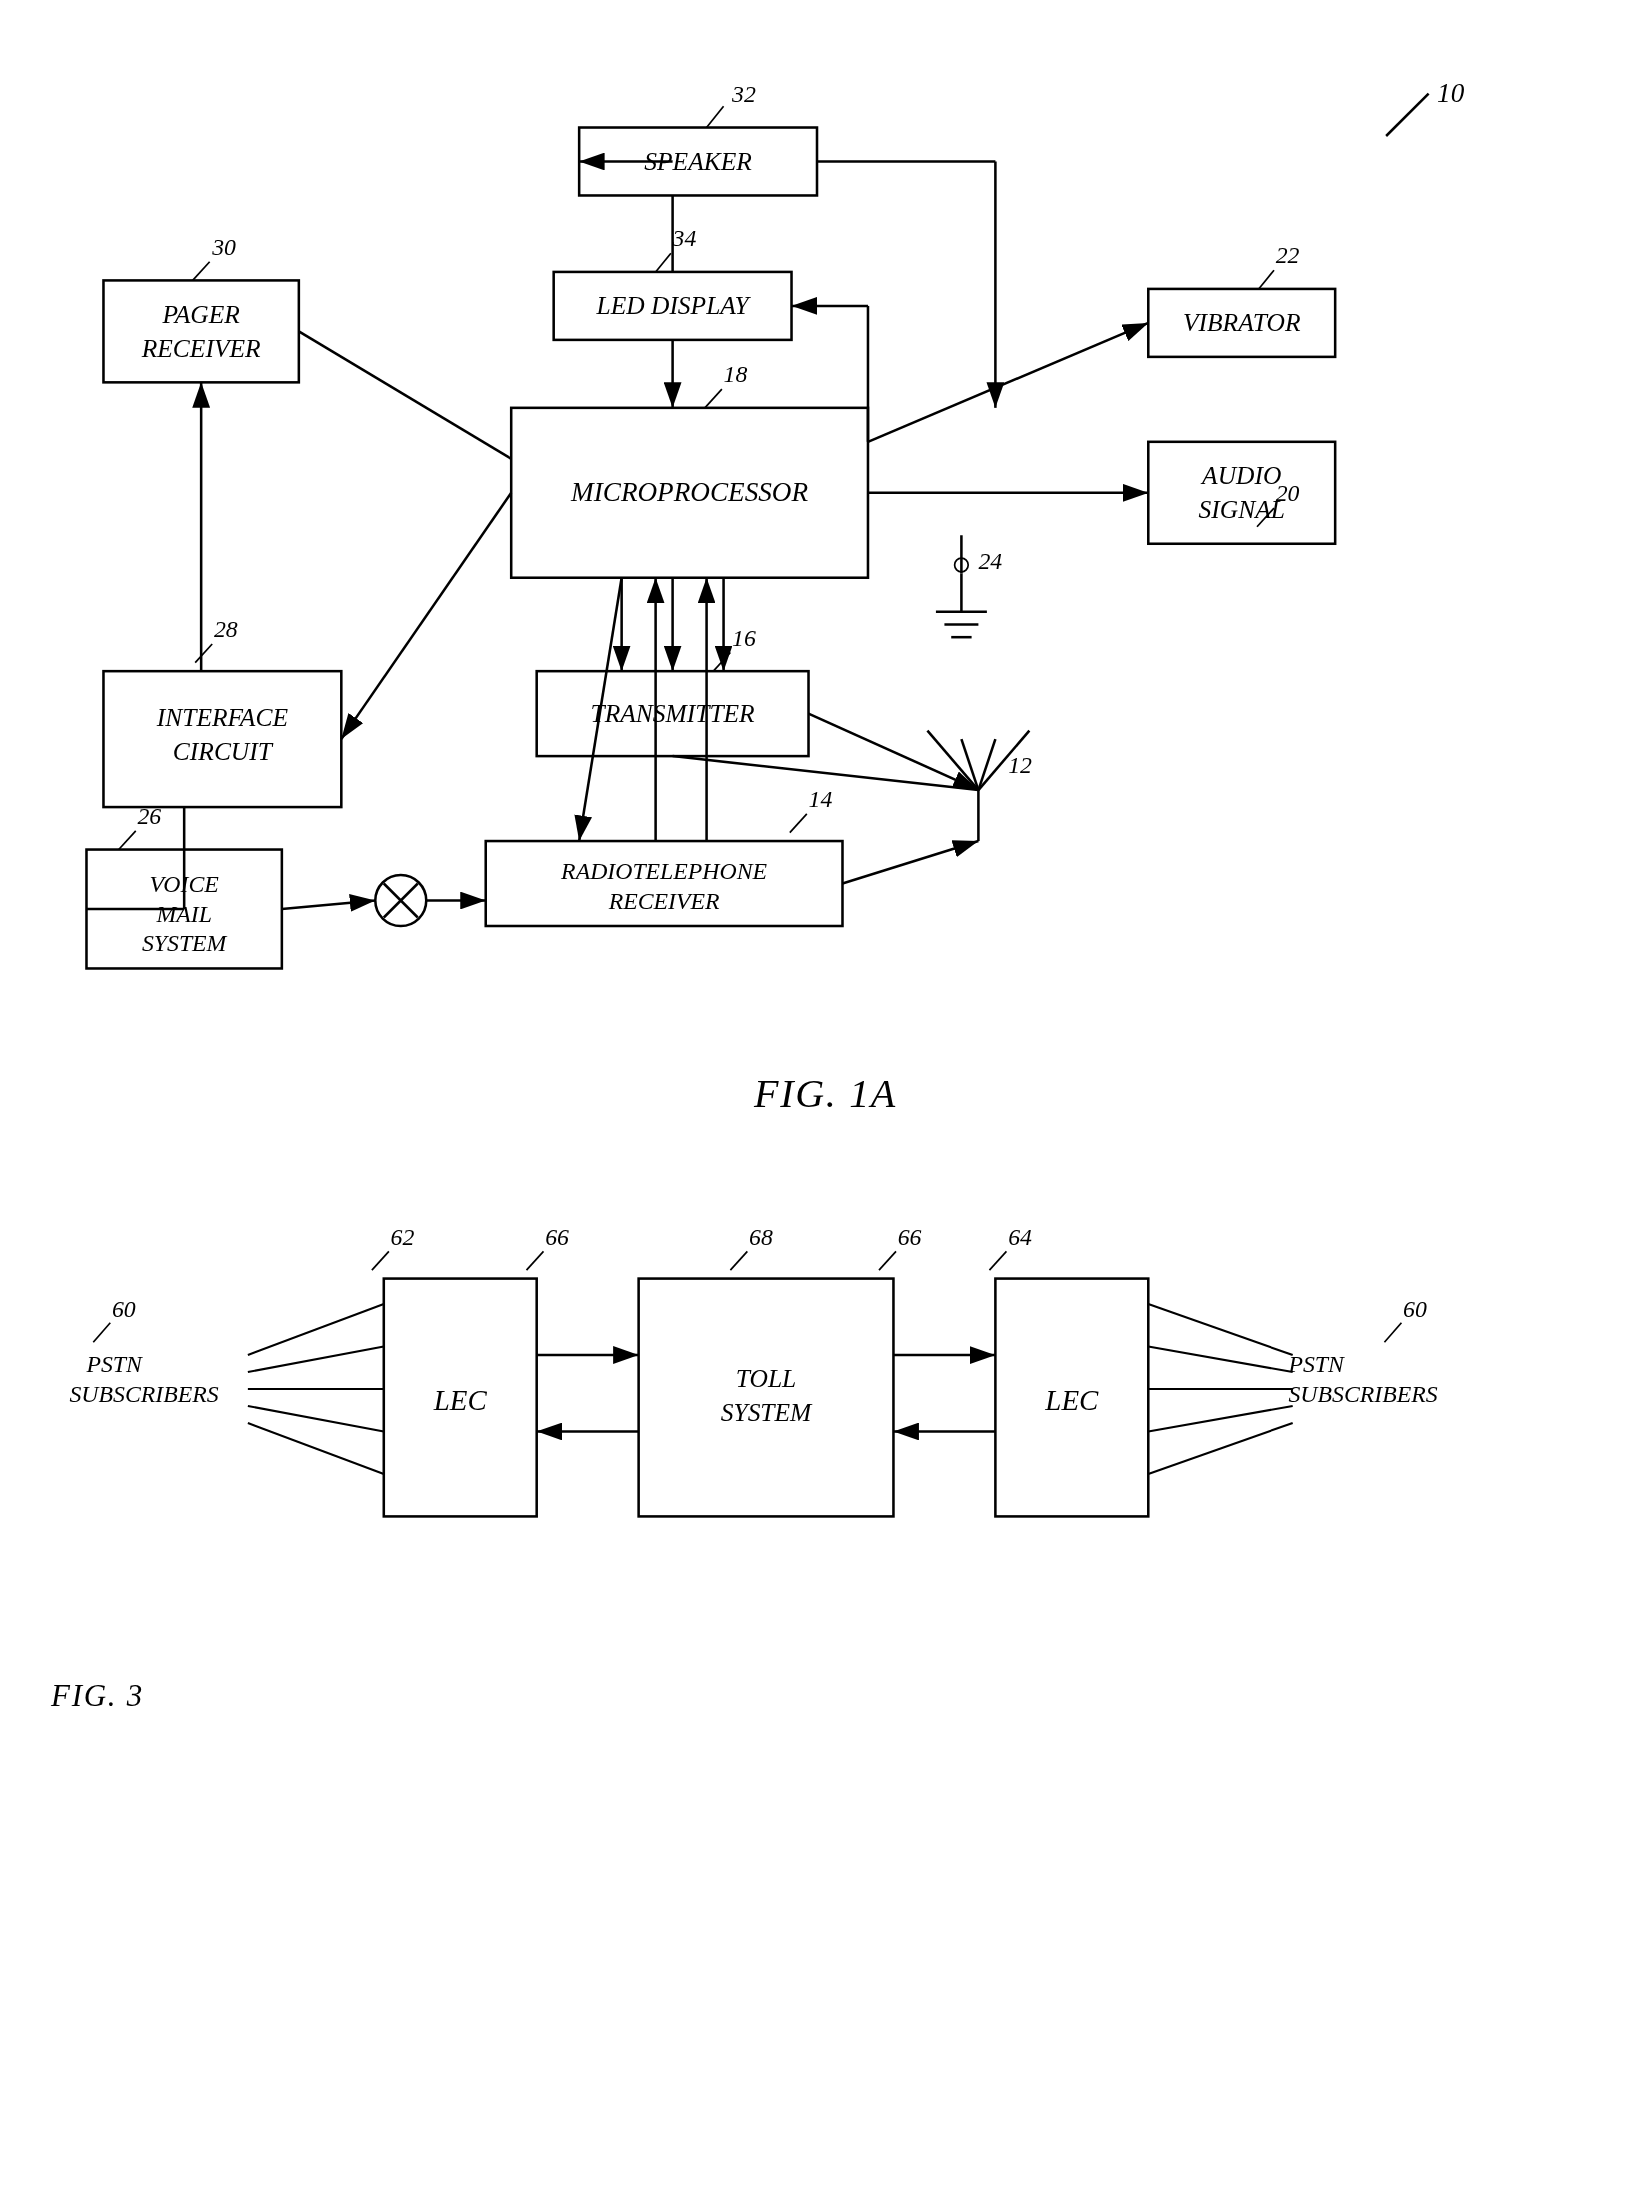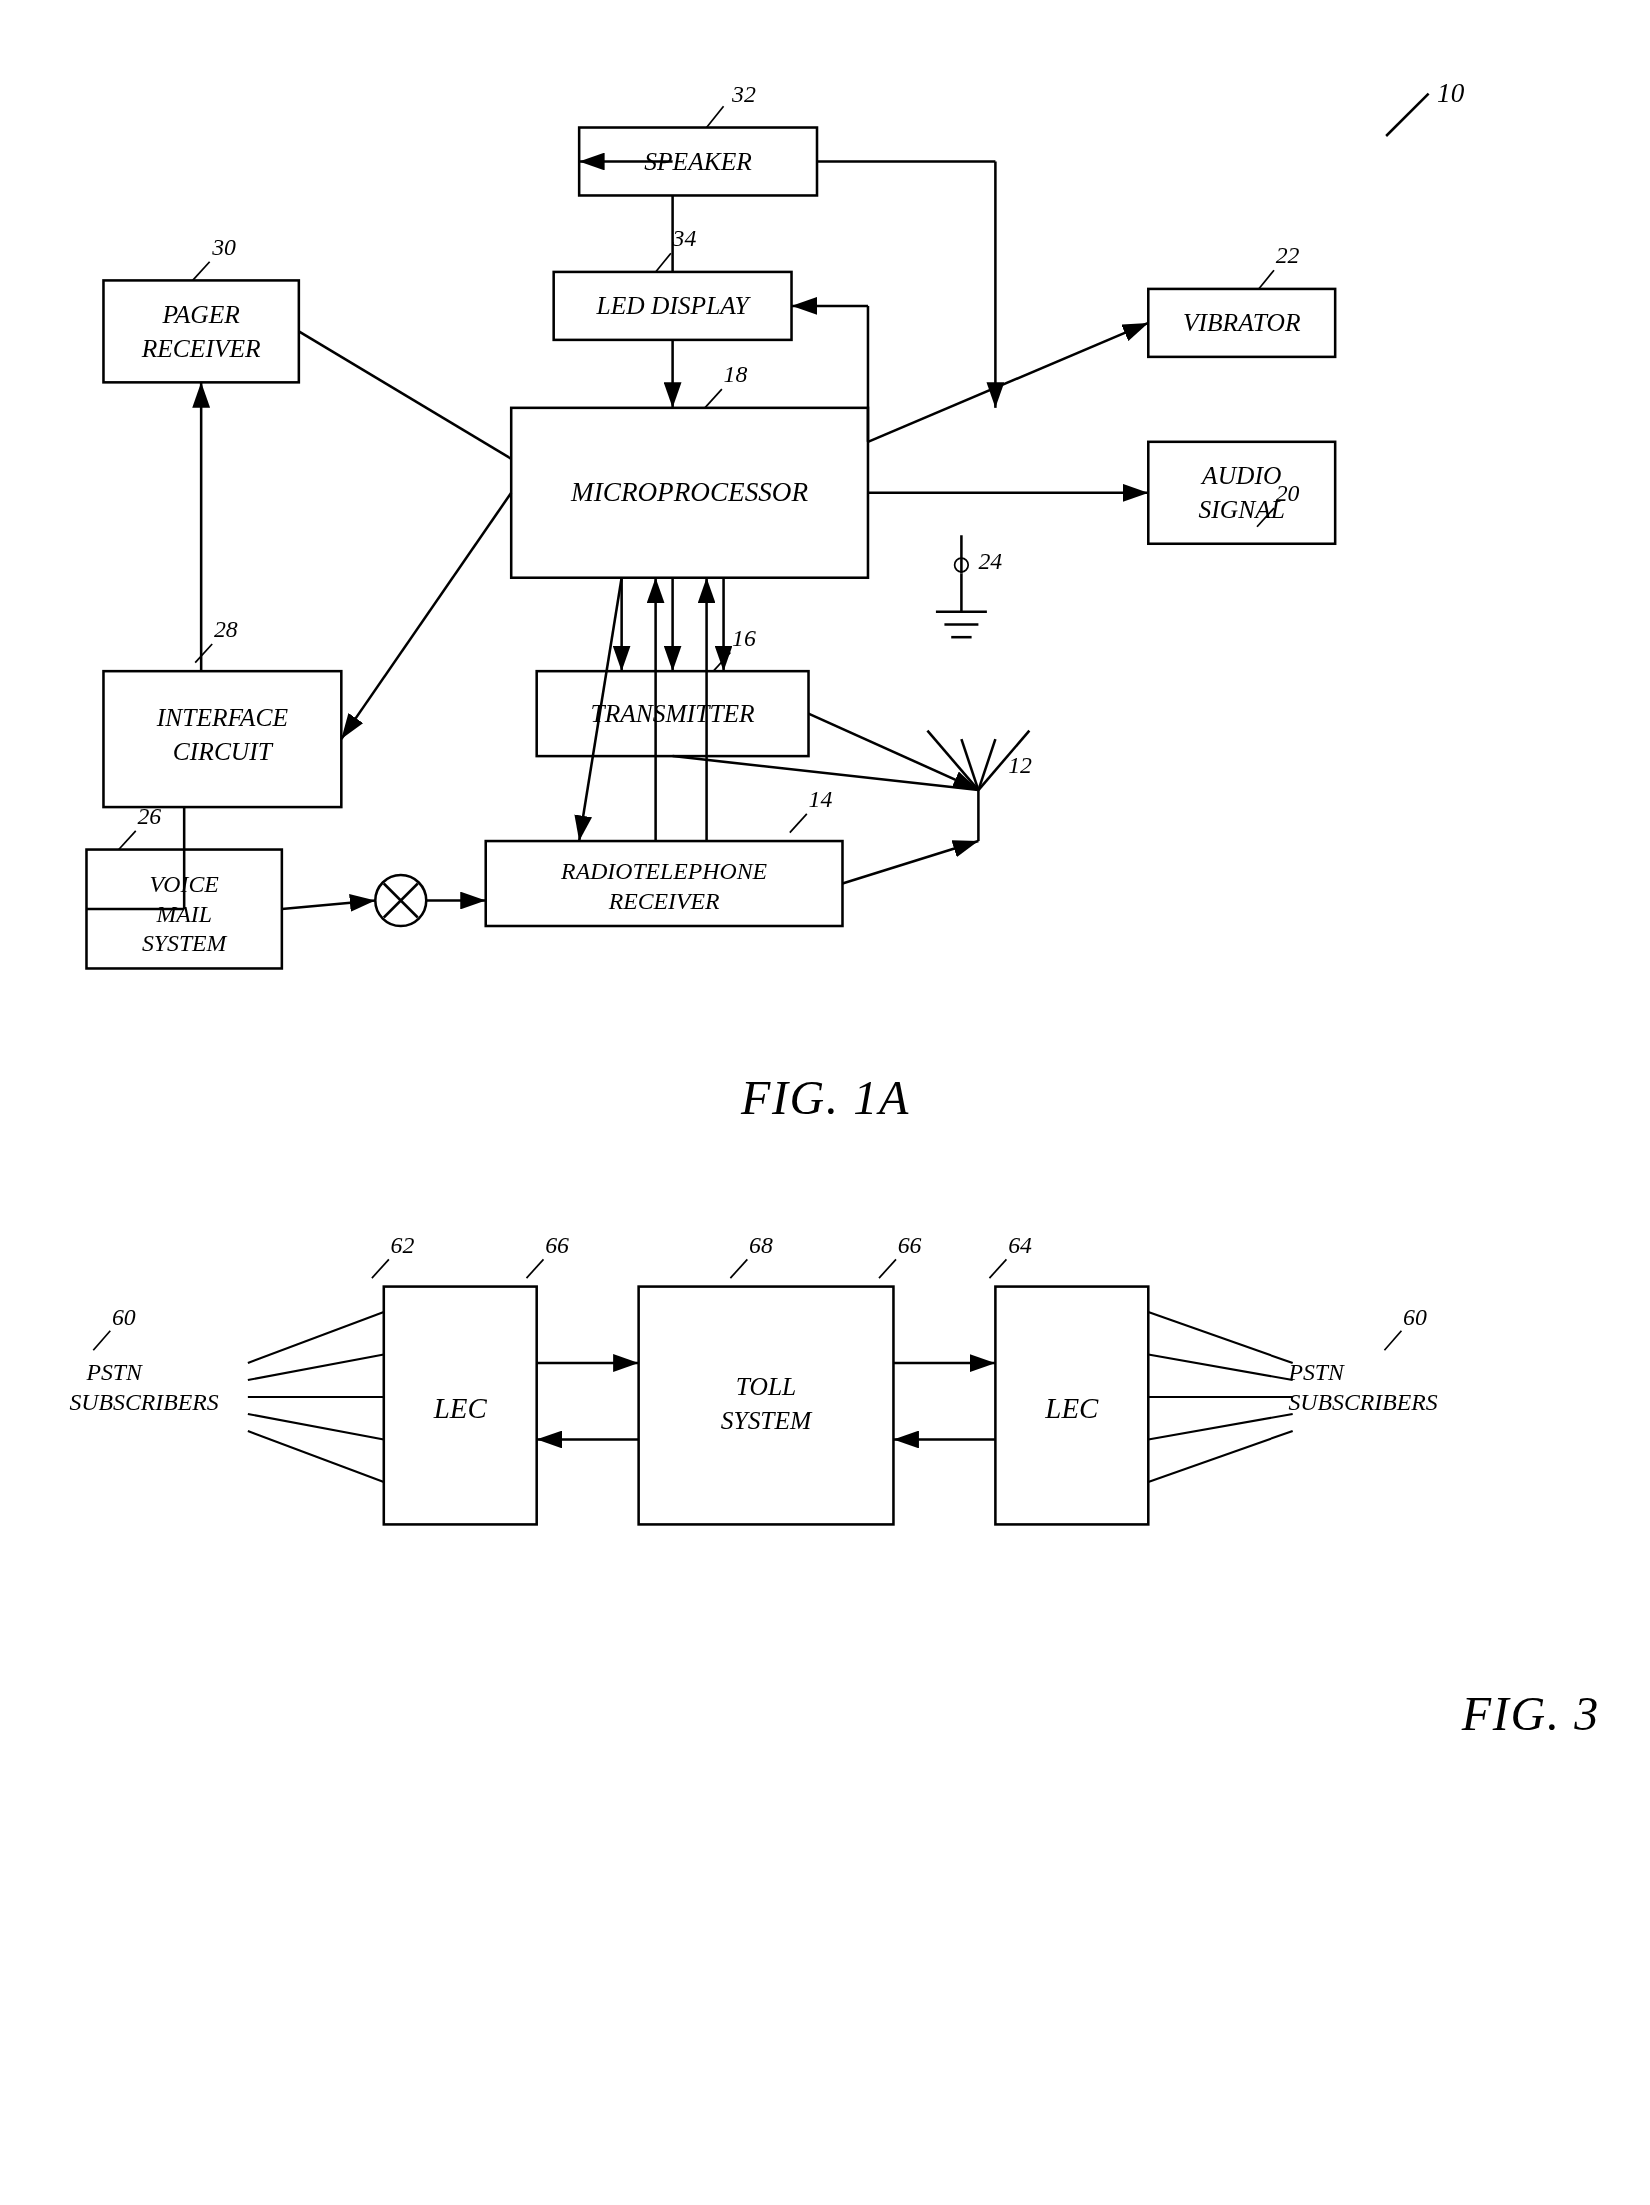--- a/index.html
+++ b/index.html
@@ -23,38 +23,38 @@
     
     .fig1a-container {
       position: relative;
       width: 1529px;
       height: 1002px;
       margin: 0 auto;
     }
 
     .fig1a-title {
       text-align: center;
-      font-size: 48px;
+      font-size: 40px;
       font-style: italic;
       font-weight: normal;
       margin-top: 17px;
       letter-spacing: 1.7px;
     }
 
     
     .fig3-container {
       position: relative;
       width: 1529px;
       height: 493px;
       margin: 51px auto 0;
     }
 
     .fig3-title {
-      text-align: right;
-      font-size: 48px;
+      text-align: left;
+      font-size: 31px;
       font-style: italic;
       font-weight: normal;
       margin-top: 17px;
       letter-spacing: 1.7px;
     }
 
     
     svg text {
       font-family: 'Times New Roman', Times, serif;
     }

